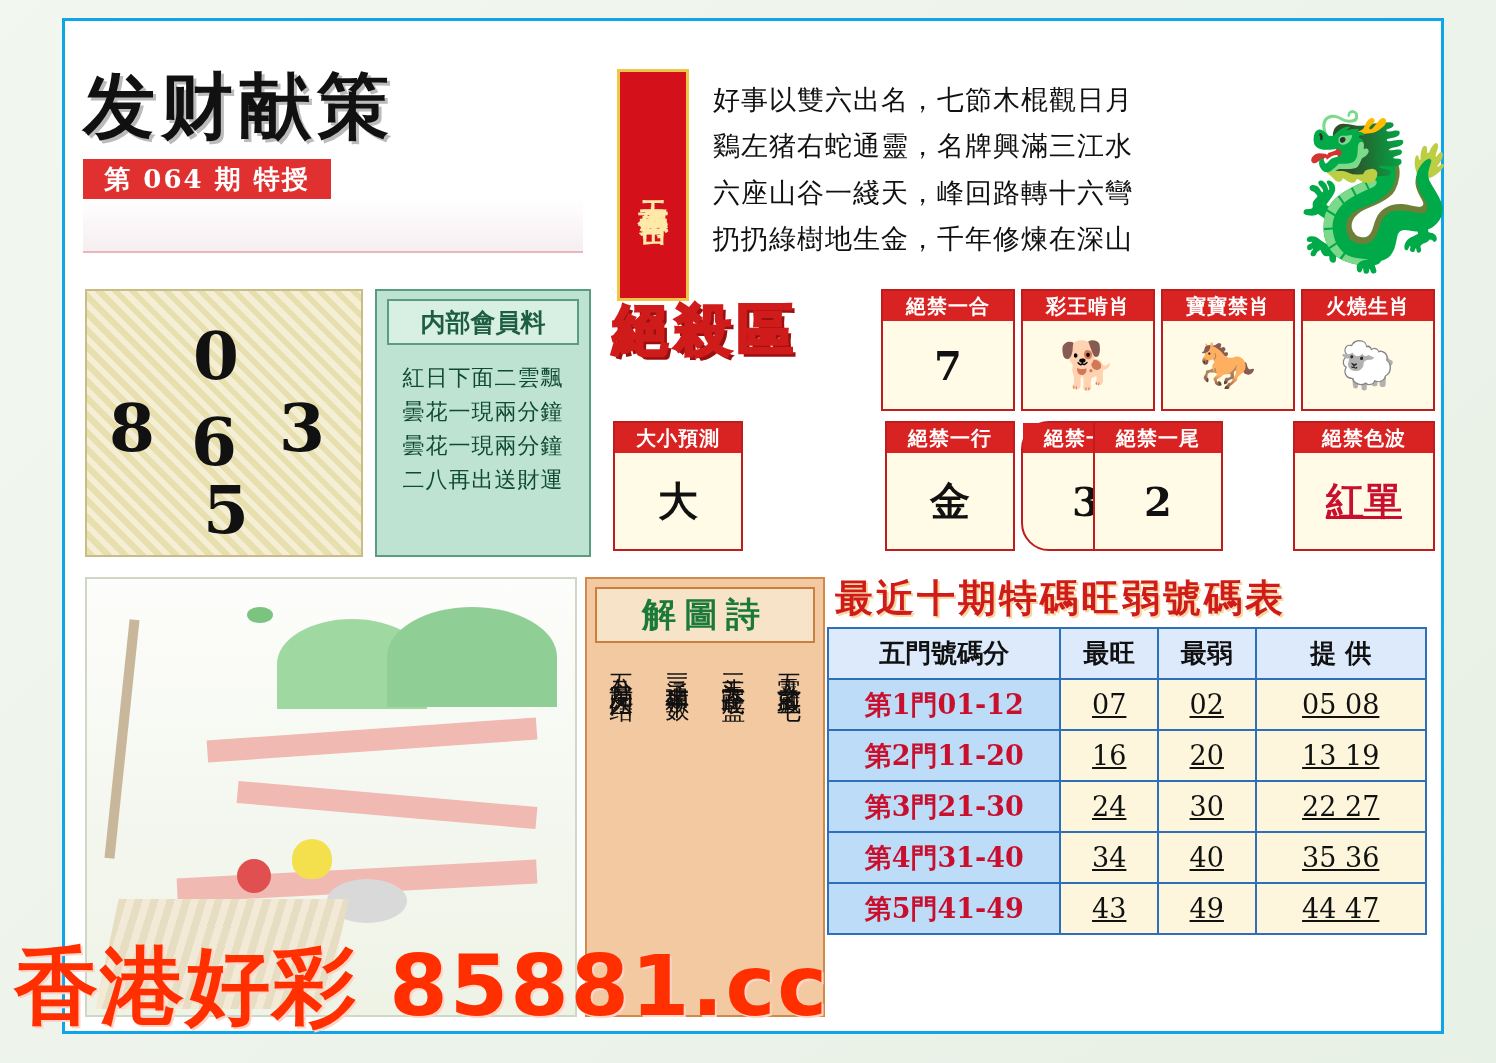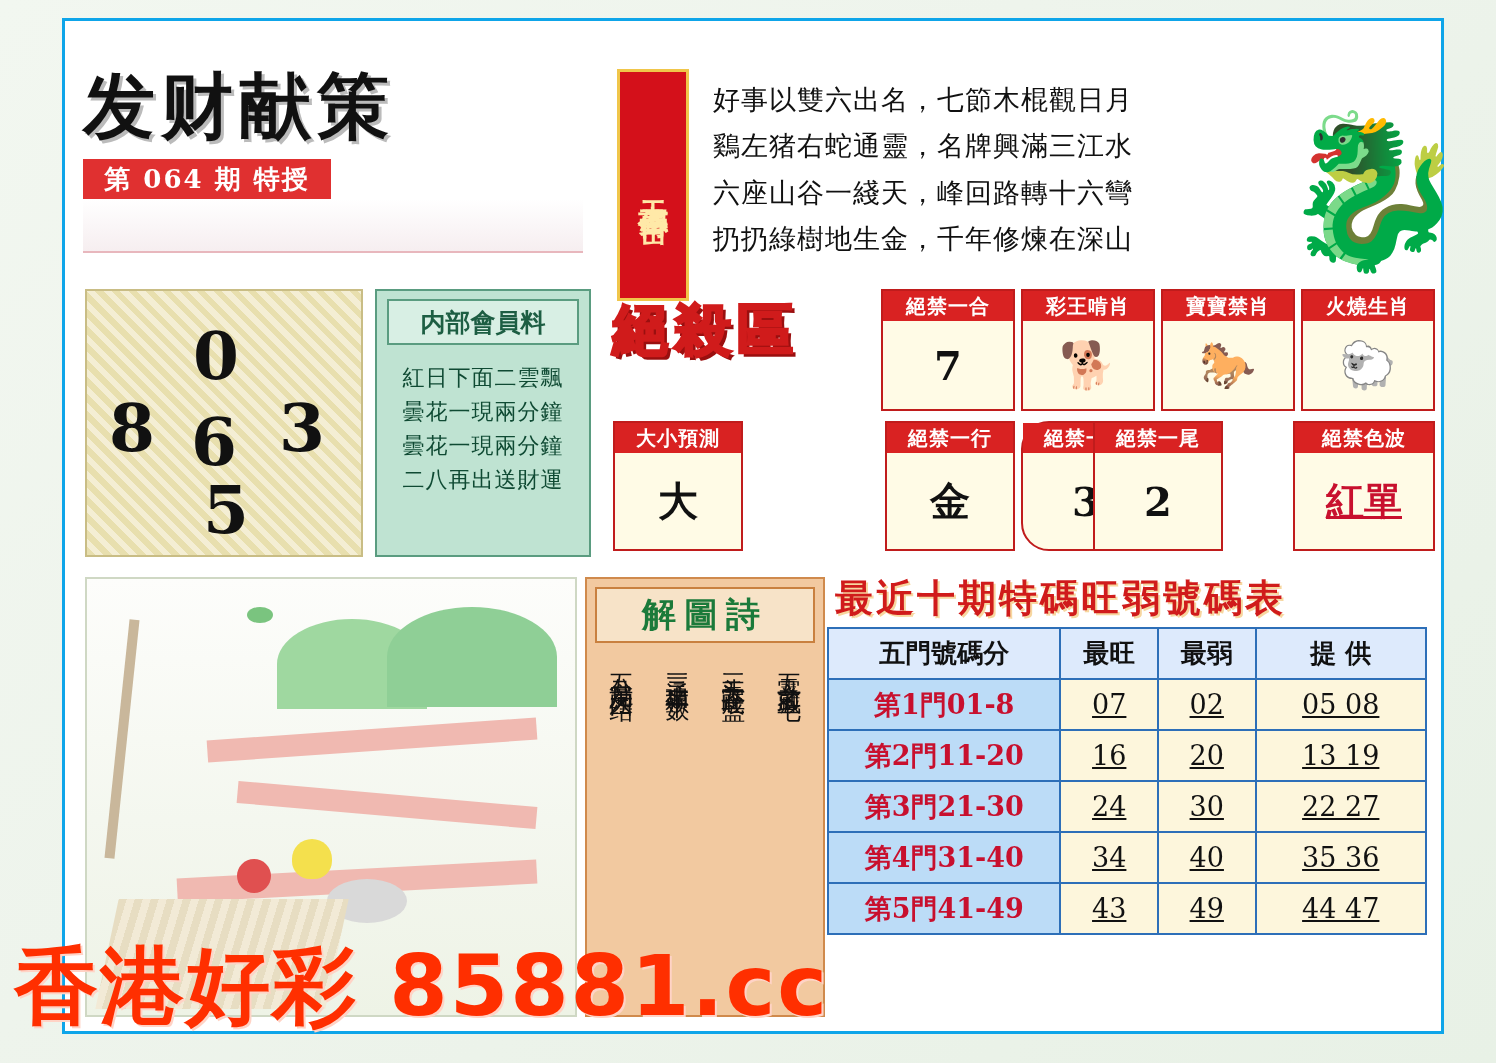--- a/index.html
+++ b/index.html
@@ -255,21 +255,21 @@
     <thead>
       <tr>
         <th style="width:236px">五門號碼分</th>
         <th style="width:96px">最旺</th>
         <th style="width:96px">最弱</th>
         <th style="width:172px">提  供</th>
       </tr>
     </thead>
     <tbody>
       <tr>
-        <td class="lbl">第1門01-8</td>
+        <td class="lbl">第1門01-12</td>
         <td class="v">07</td>
         <td class="v">02</td>
         <td class="v">05 08</td>
       </tr>
       <tr>
         <td class="lbl">第2門11-20</td>
         <td class="v">16</td>
         <td class="v">20</td>
         <td class="v">13 19</td>
       </tr>

